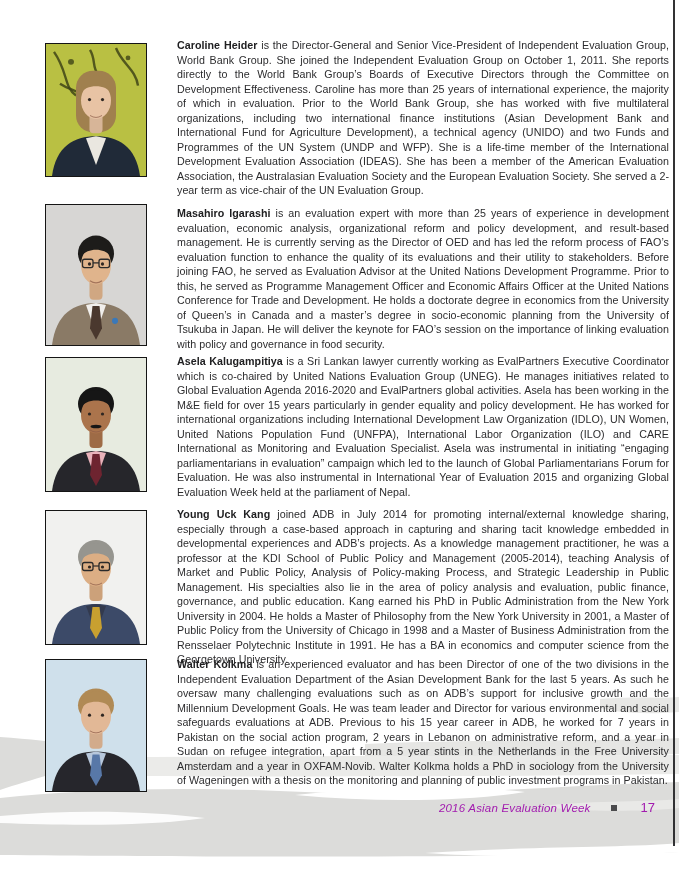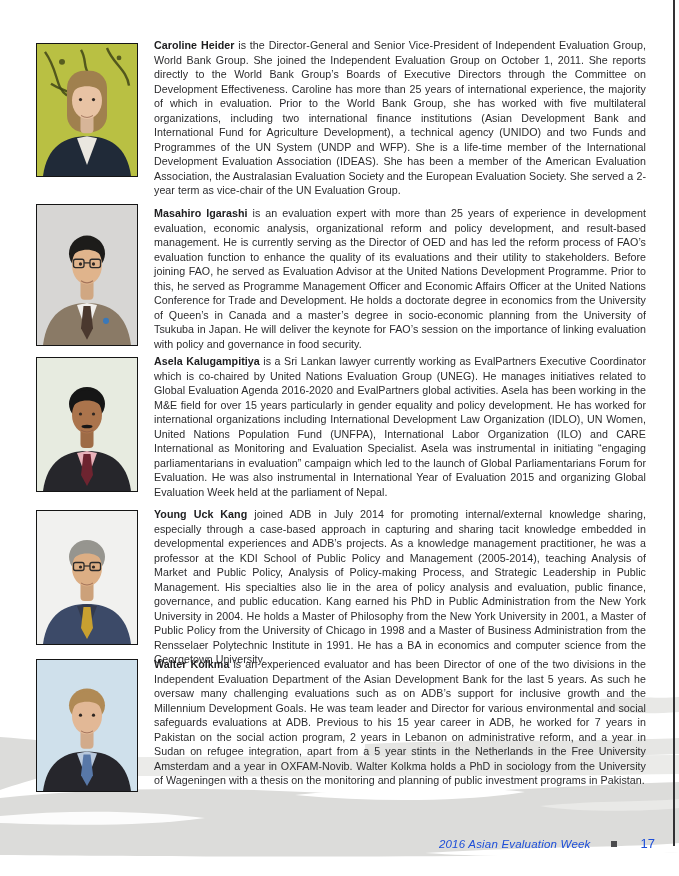--- a/index.html
+++ b/index.html
@@ -2,36 +2,36 @@
 <html><head>
 <meta charset="utf-8">
 <style>
   html,body{margin:0;padding:0;background:#ffffff;}
   .page{
     position:relative;width:679px;height:876px;background:#ffffff;
     font-family:"Liberation Sans",sans-serif;overflow:hidden;
   }
   .texture{position:absolute;left:0;top:0;width:679px;height:876px;z-index:0;pointer-events:none;}
   .right-border{position:absolute;top:0;right:4px;width:2px;height:846px;background:#323234;z-index:3;}
-  .bio{position:absolute;left:36px;display:flex;z-index:2;}
+  .bio{position:absolute;left:45px;display:flex;z-index:2;gap:14px;}
   .photo{flex:0 0 auto;width:100px;border:1px solid #151515;background:#dddddd;}
   .photo svg{display:block;width:100%;height:100%;}
   .btext{
     width:492px;margin:0 0 0 16px;font-size:10.7px;line-height:14.55px;
     color:#2c2c2e;text-align:justify;letter-spacing:0.04px;
   }
   .btext strong{font-weight:bold;color:#202022;}
   .bio1{top:38px}  .bio1 .photo{height:132px;margin-top:5px}
   .bio2{top:206px} .bio2 .photo{height:140px;margin-top:-2px}
   .bio3{top:354px} .bio3 .photo{height:133px;margin-top:3px}
   .bio4{top:507px} .bio4 .photo{height:133px;margin-top:3px}
   .bio5{top:657px} .bio5 .photo{height:131px;margin-top:2px}
   .footer{
-    position:absolute;top:836px;right:24px;z-index:2;
-    display:flex;align-items:center;color:#1d4ed8;text-align:right;
+    position:absolute;top:800px;right:24px;z-index:2;
+    display:flex;align-items:center;color:#a21caf;text-align:right;
   }
   .footer-title{font-style:italic;font-size:11.5px;letter-spacing:0.2px;}
   .footer-square{width:6px;height:6px;background:#4b4b4d;margin:0 24px 0 20px;}
   .footer-num{font-size:13px;}
 </style>
 </head>
 <body>
 
 <div class="page">
 

